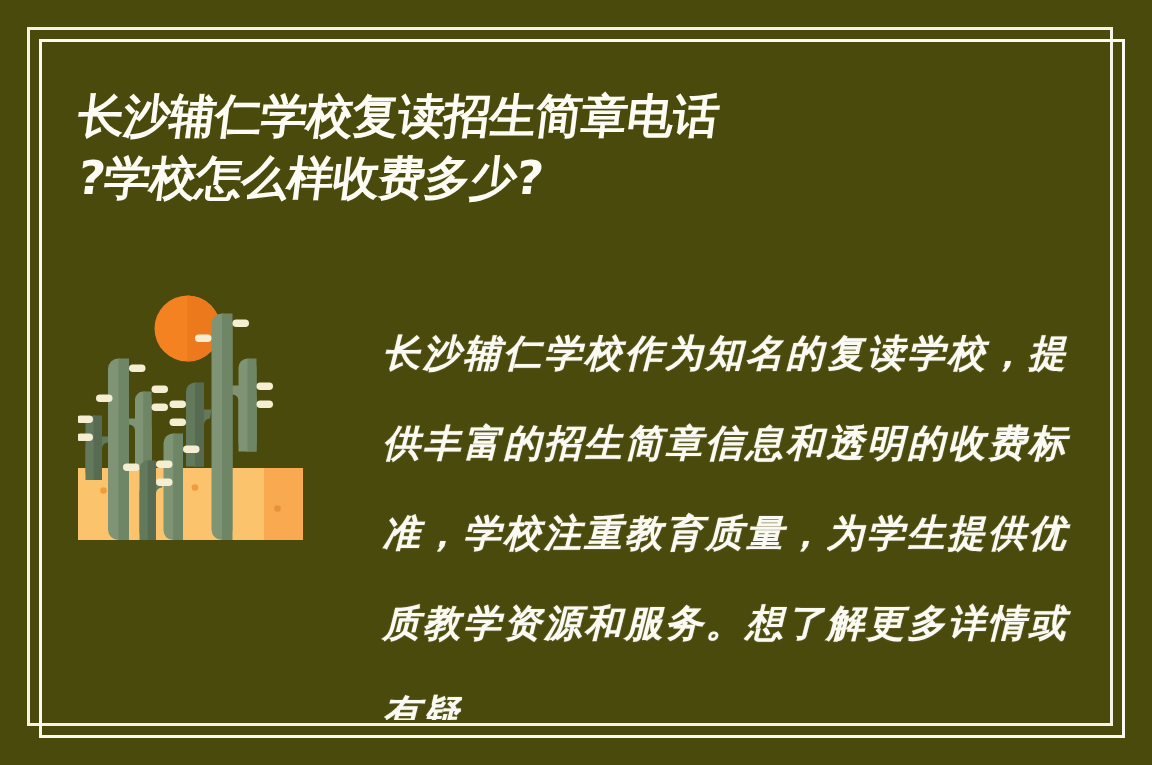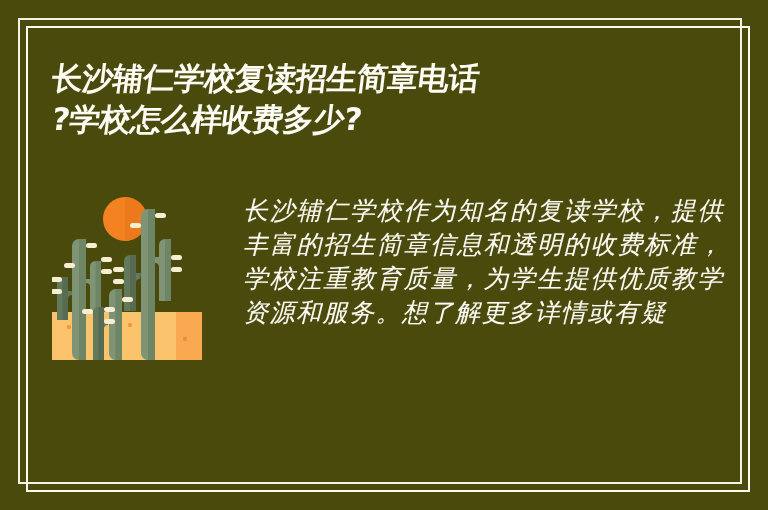--- a/index.html
+++ b/index.html
@@ -86,26 +86,27 @@
   .body-wrap {
     flex: 1 1 auto;
     padding-left: 12px;
     overflow: hidden;
     max-height: 290px;
   }
   .body-text {
     color: #fbfaf2;
     font-family: "DejaVu Serif", "Liberation Serif", serif;
     font-size: 25px;
-    line-height: 34px;
+    line-height: 60px;
     font-style: italic;
     letter-spacing: 1.5px;
     text-align: justify;
-    margin: 4px;
+    margin: 16px;
     text-shadow: 0 0 1px rgba(255,255,255,0.35);
+    font-weight: bold;
   }
 </style>
 </head>
 <body>
 
 <div id="page">
 
   <div class="frame-outer"></div>
   <div class="frame-inner"></div>
 

